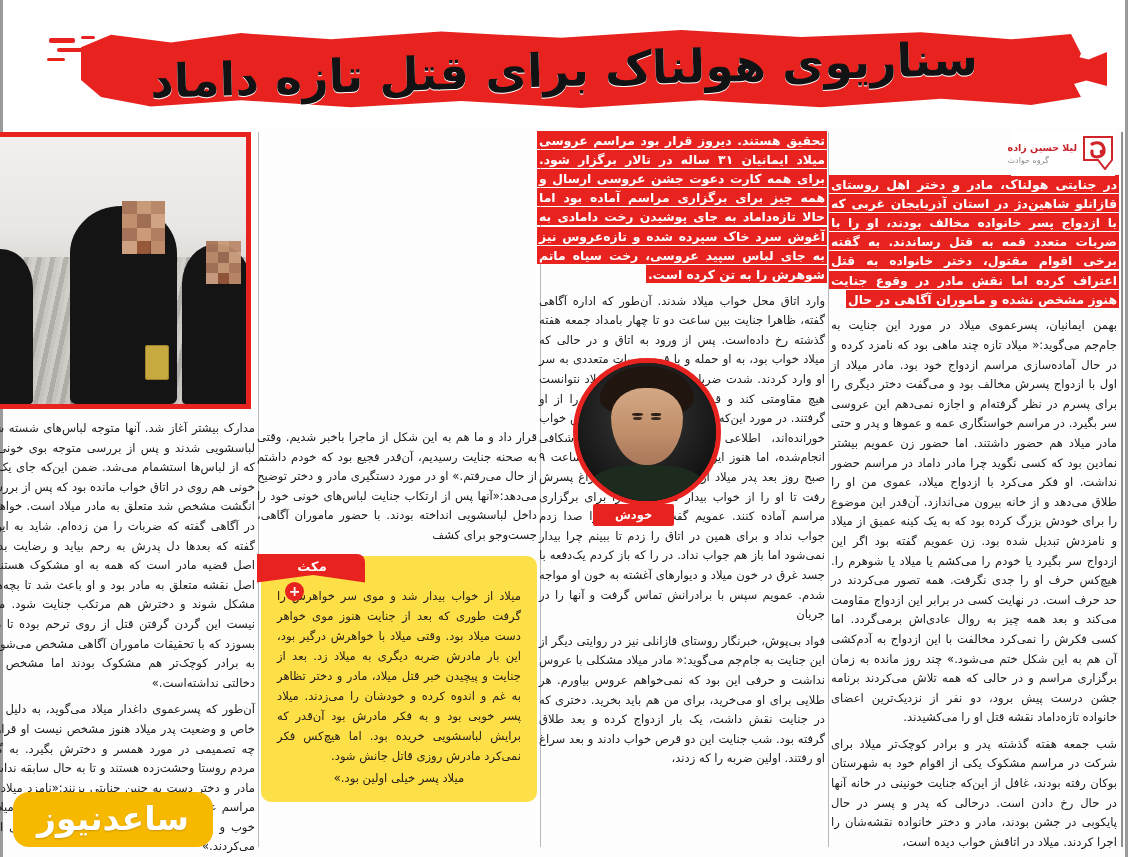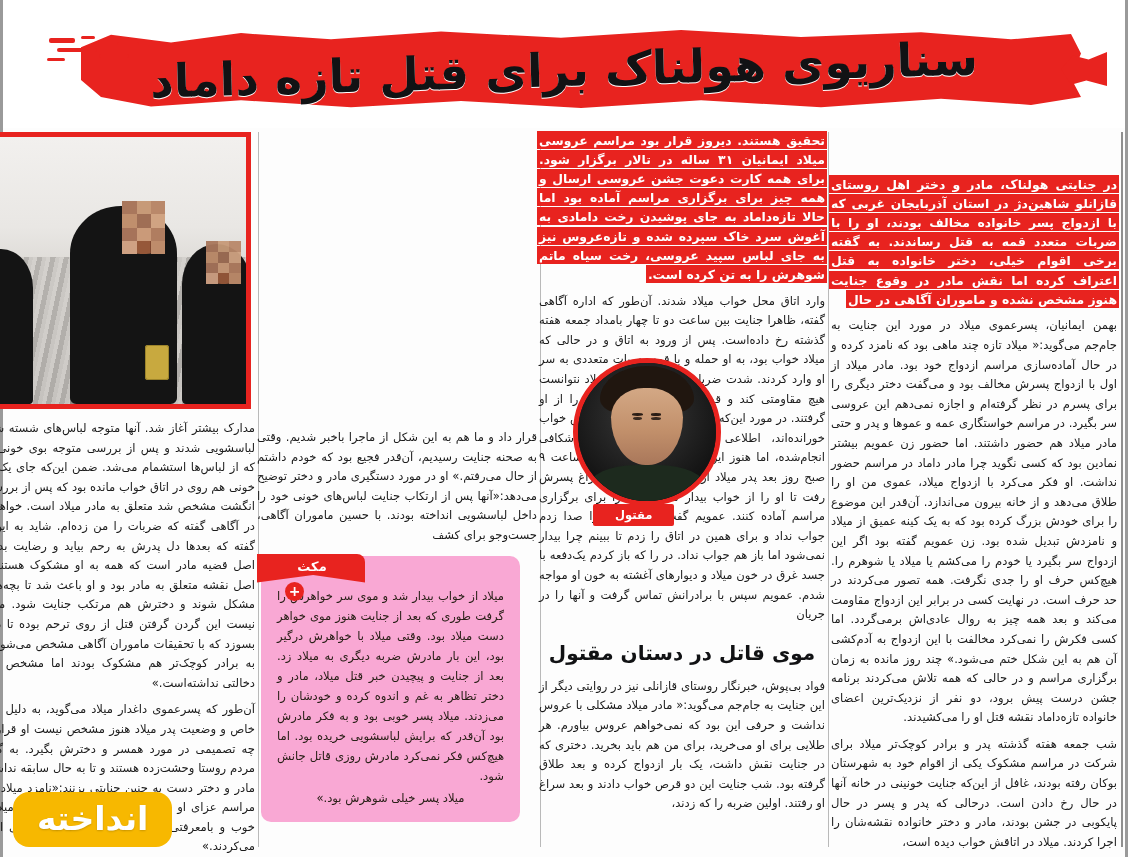--- a/index.html
+++ b/index.html
@@ -162,22 +162,22 @@
   .p-body{position:absolute;left:8%;right:8%;bottom:0;height:26%;
     background:#1d2a1e;border-radius:40% 40% 0 0/60% 60% 0 0;}
   .portrait-cap{
     position:absolute;left:30px;top:146px;
     background:#e8231f;color:#fff;font-weight:bold;font-size:11.5px;
     padding:4px 22px;border-radius:2px;white-space:nowrap;
   }
 
   
   .maks-box{
-    position:relative;margin:10px 17px 6px 4px;
-    background:#f9a8d4;border-radius:10px;padding:30px 16px 14px 16px;
+    position:relative;margin:10px 0 6px 4px;
+    background:#fde047;border-radius:10px;padding:30px 16px 14px 16px;
     box-sizing:border-box;
   }
   .maks-ribbon{
     position:absolute;top:-2px;left:-4px;
     background:#e8231f;color:#fff;font-weight:bold;font-size:13px;
     padding:5px 16px 9px 18px;
     clip-path:polygon(0 0,100% 0,100% 100%,52% 74%,0 100%);
     min-width:74px;text-align:center;
     border-radius:0 8px 0 0;
   }
@@ -230,53 +230,65 @@
   </div>
 
   <div class="cols">
 
     <div class="vrule" style="right:290px;"></div>
     <div class="vrule" style="right:578px;"></div>
     <div class="vrule" style="right:860px;"></div>
     <div class="vrule" style="right:-4px;background:#8f8f8f;width:2px;"></div>
 
     <div class="col col-right">
+      <div class="byline">
+        <span class="logo">
+          <svg viewBox="0 0 30 34" width="30" height="34" aria-hidden="true">
+            <path d="M1 1 H29 V24 L22 33 L15 24 H1 Z" fill="none" stroke="#d0232a" stroke-width="2"></path>
+            <path d="M9 8 q10 -4 12 5 q1 7 -7 8 q-6 0 -5 -6" fill="none" stroke="#d0232a" stroke-width="3.2" stroke-linecap="round"></path>
+            <circle cx="19" cy="16" r="2.4" fill="#d0232a"></circle>
+          </svg>
+        </span>
+        <span class="names">
+          <span class="name">لیلا حسین زاده</span>
+          <span class="dept">گروه حوادث</span>
+        </span>
+      </div>
 
       <div style="height:46px;"></div>
 
       <p class="lede">
-        <span>در جنایتی هولناک، مادر و دختر اهل روستای قازانلو شاهین‌دژ در استان آذربایجان غربی که با ازدواج پسر خانواده مخالف بودند، او را با ضربات متعدد قمه به قتل رساندند. به گفته برخی اقوام خیلی، دختر خانواده به قتل اعتراف کرده اما نقش مادر در وقوع جنایت هنوز مشخص نشده و ماموران آگاهی در حال</span>
+        <span>در جنایتی هولناک، مادر و دختر اهل روستای قازانلو شاهین‌دژ در استان آذربایجان غربی که با ازدواج پسر خانواده مخالف بودند، او را با ضربات متعدد قمه به قتل رساندند. به گفته برخی اقوام مقتول، دختر خانواده به قتل اعتراف کرده اما نقش مادر در وقوع جنایت هنوز مشخص نشده و ماموران آگاهی در حال</span>
       </p>
 
       <p class="body-text">بهمن ایمانیان، پسرعموی میلاد در مورد این جنایت به جام‌جم می‌گوید:« میلاد تازه چند ماهی بود که نامزد کرده و در حال آماده‌سازی مراسم ازدواج خود بود. مادر میلاد از اول با ازدواج پسرش مخالف بود و می‌گفت دختر دیگری را برای پسرم در نظر گرفته‌ام و اجازه نمی‌دهم این عروسی سر بگیرد. در مراسم خواستگاری عمه و عموها و پدر و حتی مادر میلاد هم حضور داشتند. اما حضور زن عمویم بیشتر نمادین بود که کسی نگوید چرا مادر داماد در مراسم حضور نداشت. او فکر می‌کرد با ازدواج میلاد، عموی من او را طلاق می‌دهد و از خانه بیرون می‌اندازد. آن‌قدر این موضوع را برای خودش بزرگ کرده بود که به یک کینه عمیق از میلاد و نامزدش تبدیل شده بود. زن عمویم گفته بود اگر این ازدواج سر بگیرد یا خودم را می‌کشم یا میلاد یا شوهرم را. هیچ‌کس حرف او را جدی نگرفت. همه تصور می‌کردند در حد حرف است. در نهایت کسی در برابر این ازدواج مقاومت می‌کند و بعد همه چیز به روال عادی‌اش برمی‌گردد. اما کسی فکرش را نمی‌کرد مخالفت با این ازدواج به آدم‌کشی آن هم به این شکل ختم می‌شود.» چند روز مانده به زمان برگزاری مراسم و در حالی که همه تلاش می‌کردند برنامه جشن درست پیش برود، دو نفر از نزدیک‌ترین اعضای خانواده تازه‌داماد نقشه قتل او را می‌کشیدند.</p>
       <p class="body-text">شب جمعه هفته گذشته پدر و برادر کوچک‌تر میلاد برای شرکت در مراسم مشکوک یکی از اقوام خود به شهرستان بوکان رفته بودند، غافل از این‌که جنایت خونینی در خانه آنها در حال رخ دادن است. در‌حالی که پدر و پسر در حال پایکوبی در جشن بودند، مادر و دختر خانواده نقشه‌شان را اجرا کردند. میلاد در اتاقش خواب دیده است،</p>
 
     </div>
 
     <div class="col col-mid">
       <p class="lede" style="margin-top:2px;">
         <span>تحقیق هستند. دیروز قرار بود مراسم عروسی میلاد ایمانیان ۳۱ ساله در تالار برگزار شود. برای همه کارت دعوت جشن عروسی ارسال و همه چیز برای برگزاری مراسم آماده بود اما حالا تازه‌داماد به جای پوشیدن رخت دامادی به آغوش سرد خاک سپرده شده و تازه‌عروس نیز به جای لباس سپید عروسی، رخت سیاه ماتم شوهرش را به تن کرده است.</span>
       </p>
 
       <p class="body-text">وارد اتاق محل خواب میلاد شدند. آن‌طور که اداره آگاهی گفته، ظاهرا جنایت بین ساعت دو تا چهار بامداد جمعه هفته گذشته رخ داده‌است. پس از ورود به اتاق و در حالی که میلاد خواب بود، به او حمله و با قمه ضربات متعددی به سر او وارد کردند. شدت ضربات به حدی بود که میلاد نتوانست هیچ مقاومتی کند و قدرت انجام هرگونه دفاعی را از او گرفتند. در مورد این‌که آیا قبل از جنایت به میلاد قرص خواب خورانده‌اند، اطلاعی ندارم و با این که کالبدشکافی انجام‌شده، اما هنوز این موضوع مشخص نیست. ساعت ۹ صبح روز بعد پدر میلاد از خواب بیدار شد و سراغ پسرش رفت تا او را از خواب بیدار کند و خانه را برای برگزاری مراسم آماده کنند. عمویم گفت هرچه میلاد را صدا زدم جواب نداد و برای همین در اتاق را زدم تا ببینم چرا بیدار نمی‌شود اما باز هم جواب نداد. در را که باز کردم یک‌دفعه با جسد غرق در خون میلاد و دیوارهای آغشته به خون او مواجه شدم. عمویم سپس با برادرانش تماس گرفت و آنها را در جریان</p>
 
-      <h2 class="subhead">موی قاتل در دستان مقتول</h2>
       <p class="body-text">فواد بی‌پوش، خبرنگار روستای قازانلی نیز در روایتی دیگر از این جنایت به جام‌جم می‌گوید:« مادر میلاد مشکلی با عروس نداشت و حرفی این بود که نمی‌خواهم عروس بیاورم. هر طلایی برای او می‌خرید، برای من هم باید بخرید. دختری که در جنایت نقش داشت، یک بار ازدواج کرده و بعد طلاق گرفته بود. شب جنایت این دو قرص خواب دادند و بعد سراغ او رفتند. اولین ضربه را که زدند،</p>
     </div>
 
     <div class="col col-midleft">
       <div style="height:300px;"></div>
 
-      <p class="body-text">قرار داد و ما هم به این شکل از ماجرا باخبر شدیم. وقتی به صحنه جنایت رسیدیم، آن‌قدر فجیع بود که خودم داشتم از حال می‌رفتم.» او در مورد دستگیری مادر و دختر توضیح می‌دهد:«آنها پس از ارتکاب جنایت لباس‌های خونی خود را داخل لباسشویی انداخته بودند. با حسین ماموران آگاهی، جست‌وجو برای کشف</p>
+      <p class="body-text">قرار داد و ما هم به این شکل از ماجرا باخبر شدیم. وقتی به صحنه جنایت رسیدیم، آن‌قدر فجیع بود که خودم داشتم از حال می‌رفتم.» او در مورد دستگیری مادر و دختر توضیح می‌دهد:«آنها پس از ارتکاب جنایت لباس‌های خونی خود را داخل لباسشویی انداخته بودند. با حضور ماموران آگاهی، جست‌وجو برای کشف</p>
 
       <div class="maks-box">
         <div class="maks-ribbon">مکث</div>
         <div class="maks-plus">+</div>
         <p class="maks-text">میلاد از خواب بیدار شد و موی سر خواهرش را گرفت طوری که بعد از جنایت هنوز موی خواهر دست میلاد بود. وقتی میلاد با خواهرش درگیر بود، این بار مادرش ضربه دیگری به میلاد زد. بعد از جنایت و پیچیدن خبر قتل میلاد، مادر و دختر تظاهر به غم و اندوه کرده و خودشان را می‌زدند. میلاد پسر خوبی بود و به فکر مادرش بود آن‌قدر که برایش لباسشویی خریده بود. اما هیچ‌کس فکر نمی‌کرد مادرش روزی قاتل جانش شود.</p>
-        <p class="maks-text" style="text-align:center;margin-top:2px;">میلاد پسر خیلی شوهرش بود.»</p>
+        <p class="maks-text" style="text-align:center;margin-top:2px;">میلاد پسر خیلی اولین بود.»</p>
       </div>
     </div>
 
     <div class="col col-left">
 
       <div class="photo-frame">
         <div class="ph-wall"></div>
         <div class="ph-sofa"></div>
         <div class="chairleg"></div>
         <div class="fig left"></div>
@@ -328,20 +340,20 @@
       <div class="p-bg"></div>
       <div class="p-hair"></div>
       <div class="p-body"></div>
       <div class="p-face">
         <span class="p-brow l"></span>
         <span class="p-brow r"></span>
         <span class="p-eye l"></span>
         <span class="p-eye r"></span>
       </div>
     </div>
-    <div class="portrait-cap">مقتول</div>
+    <div class="portrait-cap">خودش</div>
   </div>
 
   <div class="watermark">
-    <span>انداخته</span>
+    <span>ساعدنیوز</span>
   </div>
 
 </div>
 
 </body></html>

